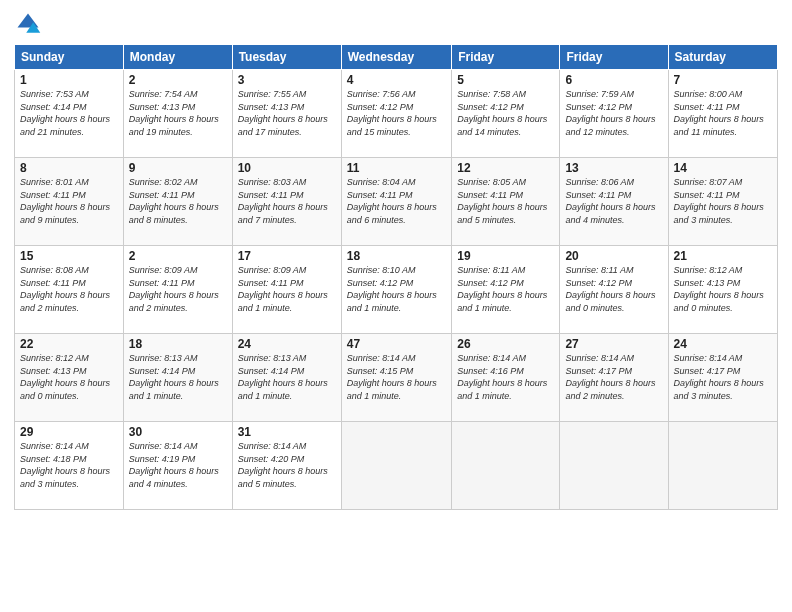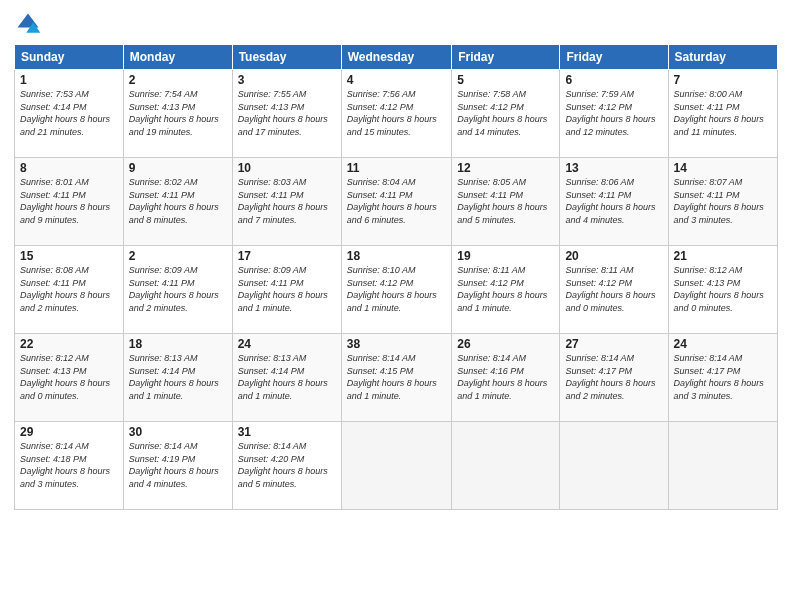--- a/index.html
+++ b/index.html
@@ -154,21 +154,21 @@
           <td><span class="day-num">17</span><span class="day-info">Sunrise: 8:09 AM<br>Sunset: 4:11 PM<br>Daylight hours 8 hours and 1 minute.</span></td>
           <td><span class="day-num">18</span><span class="day-info">Sunrise: 8:10 AM<br>Sunset: 4:12 PM<br>Daylight hours 8 hours and 1 minute.</span></td>
           <td><span class="day-num">19</span><span class="day-info">Sunrise: 8:11 AM<br>Sunset: 4:12 PM<br>Daylight hours 8 hours and 1 minute.</span></td>
           <td><span class="day-num">20</span><span class="day-info">Sunrise: 8:11 AM<br>Sunset: 4:12 PM<br>Daylight hours 8 hours and 0 minutes.</span></td>
           <td><span class="day-num">21</span><span class="day-info">Sunrise: 8:12 AM<br>Sunset: 4:13 PM<br>Daylight hours 8 hours and 0 minutes.</span></td>
         </tr>
         <tr>
           <td><span class="day-num">22</span><span class="day-info">Sunrise: 8:12 AM<br>Sunset: 4:13 PM<br>Daylight hours 8 hours and 0 minutes.</span></td>
           <td><span class="day-num">18</span><span class="day-info">Sunrise: 8:13 AM<br>Sunset: 4:14 PM<br>Daylight hours 8 hours and 1 minute.</span></td>
           <td><span class="day-num">24</span><span class="day-info">Sunrise: 8:13 AM<br>Sunset: 4:14 PM<br>Daylight hours 8 hours and 1 minute.</span></td>
-          <td><span class="day-num">38</span><span class="day-info">Sunrise: 8:14 AM<br>Sunset: 4:15 PM<br>Daylight hours 8 hours and 1 minute.</span></td>
+          <td><span class="day-num">47</span><span class="day-info">Sunrise: 8:14 AM<br>Sunset: 4:15 PM<br>Daylight hours 8 hours and 1 minute.</span></td>
           <td><span class="day-num">26</span><span class="day-info">Sunrise: 8:14 AM<br>Sunset: 4:16 PM<br>Daylight hours 8 hours and 1 minute.</span></td>
           <td><span class="day-num">27</span><span class="day-info">Sunrise: 8:14 AM<br>Sunset: 4:17 PM<br>Daylight hours 8 hours and 2 minutes.</span></td>
           <td><span class="day-num">24</span><span class="day-info">Sunrise: 8:14 AM<br>Sunset: 4:17 PM<br>Daylight hours 8 hours and 3 minutes.</span></td>
         </tr>
         <tr>
           <td><span class="day-num">29</span><span class="day-info">Sunrise: 8:14 AM<br>Sunset: 4:18 PM<br>Daylight hours 8 hours and 3 minutes.</span></td>
           <td><span class="day-num">30</span><span class="day-info">Sunrise: 8:14 AM<br>Sunset: 4:19 PM<br>Daylight hours 8 hours and 4 minutes.</span></td>
           <td><span class="day-num">31</span><span class="day-info">Sunrise: 8:14 AM<br>Sunset: 4:20 PM<br>Daylight hours 8 hours and 5 minutes.</span></td>
           <td class="empty"></td>
           <td class="empty"></td>

